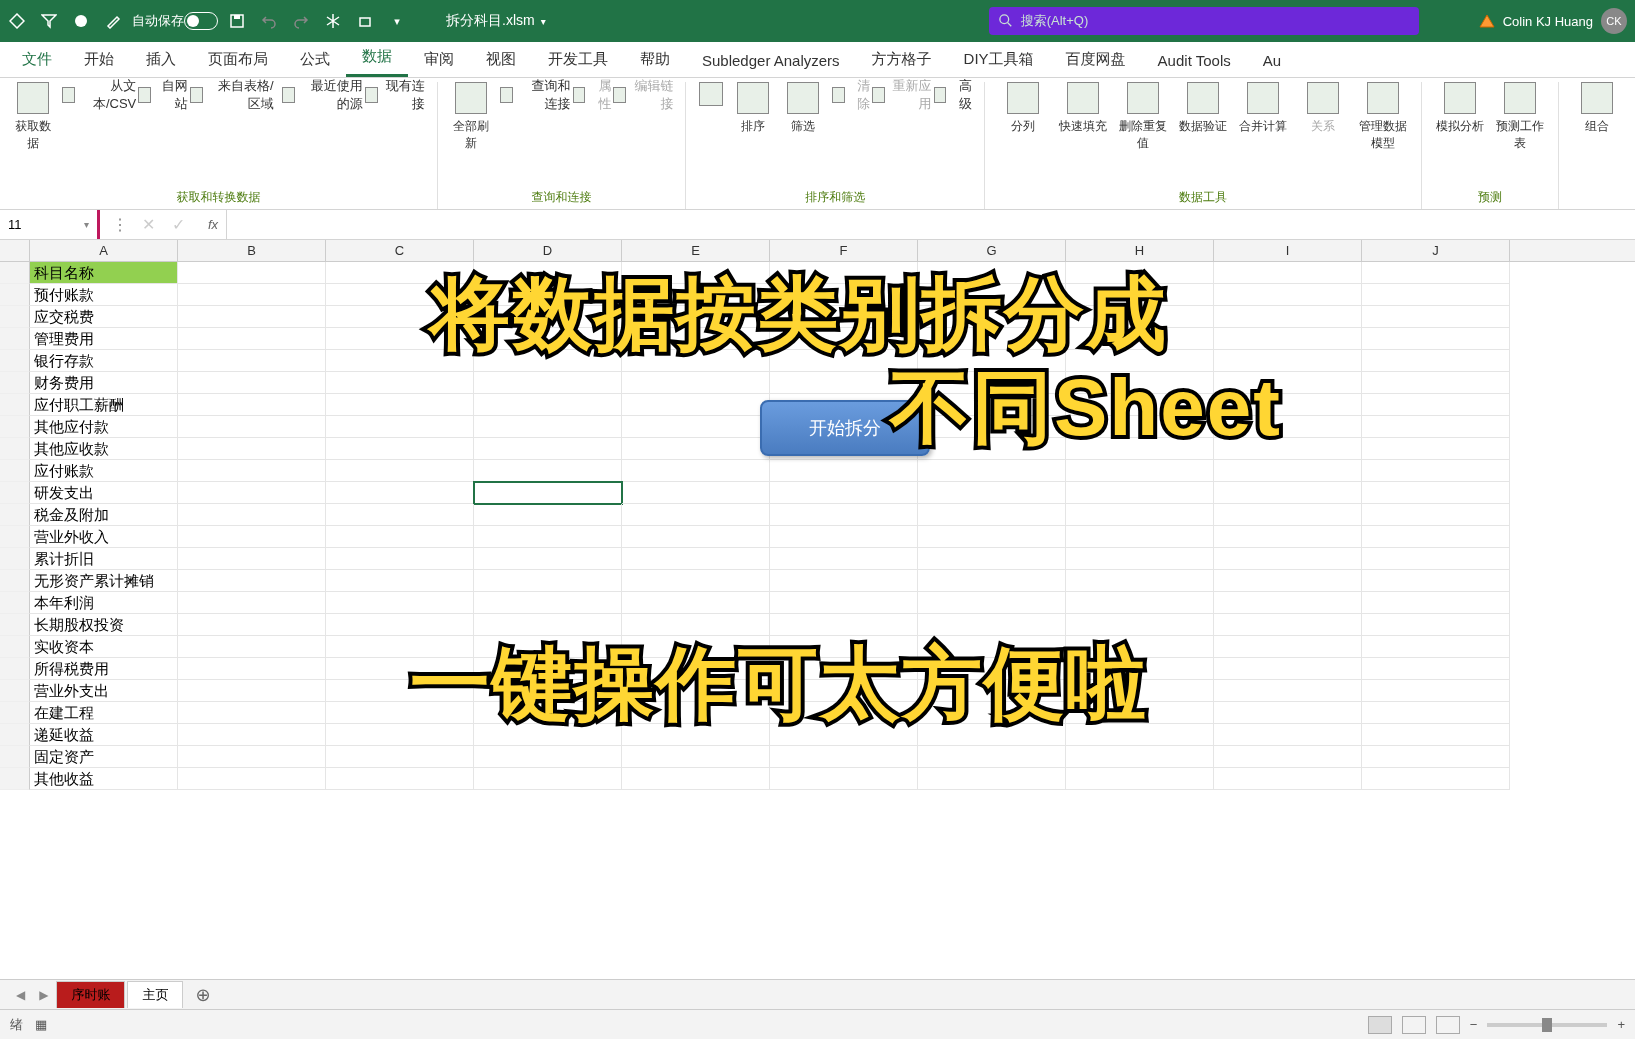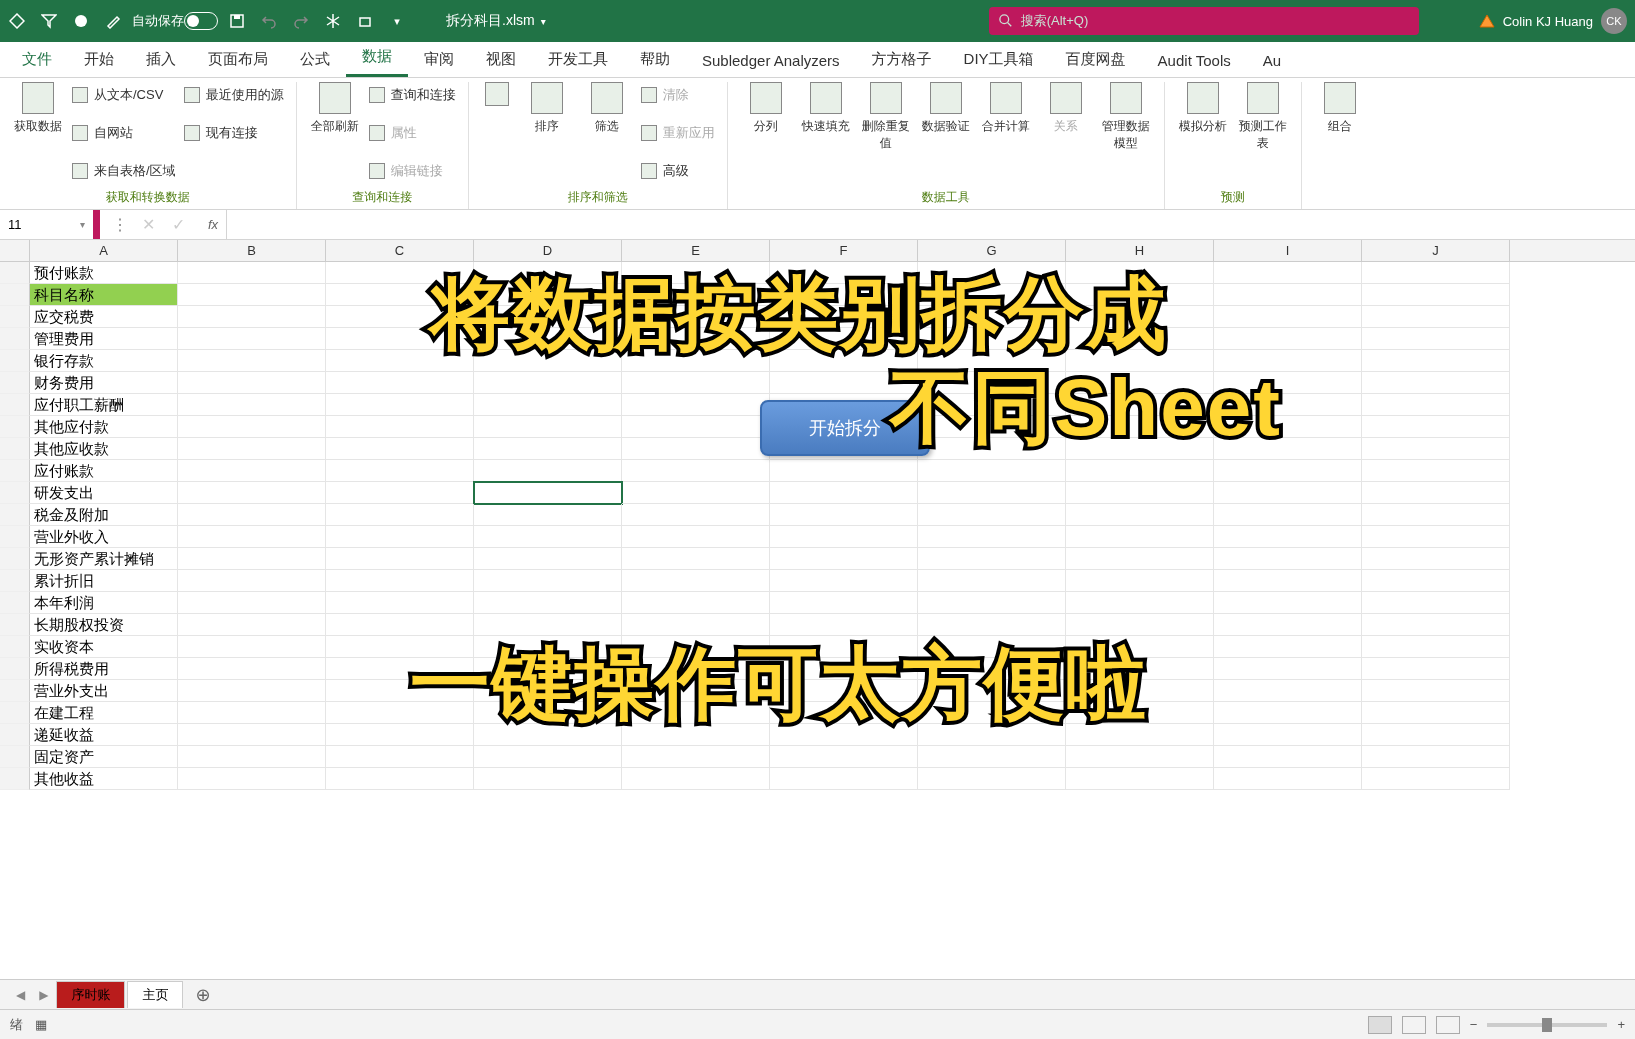--- a/index.html
+++ b/index.html
@@ -6,45 +6,45 @@
 body { background: #fff; width: 1635px; height: 1039px; overflow: hidden; position: relative; }
 
 
 .title-bar { height: 42px; background: #217346; display: flex; align-items: center; padding: 0 8px; color: #fff; font-size: 13px; }
 .title-bar .qat { display: flex; align-items: center; gap: 14px; }
 .title-bar .qat-icon { width: 18px; height: 18px; display: inline-flex; align-items: center; justify-content: center; fill: #fff; color: #fff; }
 .title-bar .autosave { display: flex; align-items: center; margin: 0 10px; }
 .title-bar .toggle { width: 34px; height: 18px; border: 1px solid #fff; border-radius: 9px; position: relative; }
 .title-bar .toggle::after { content: ''; width: 12px; height: 12px; background: #fff; border-radius: 50%; position: absolute; left: 2px; top: 2px; }
 .title-bar .file-name { margin: 0 auto 0 40px; font-size: 14px; display:flex; align-items:center; gap:6px;}
-.title-bar .search-box { background: #be185d; border-radius: 4px; height: 28px; width: 430px; display: flex; align-items: center; padding: 8px 10px; gap: 8px; color: #c9e2d4; margin-right: 60px;}
+.title-bar .search-box { background: #6d28d9; border-radius: 4px; height: 28px; width: 430px; display: flex; align-items: center; padding: 8px 10px; gap: 8px; color: #c9e2d4; margin-right: 60px;}
 .title-bar .user { display: flex; align-items: center; gap: 8px; }
 .title-bar .avatar { width: 26px; height: 26px; background: #888; border-radius: 50%; display: flex; align-items: center; justify-content: center; font-size: 11px; }
 
 
 .ribbon-tabs { height: 36px; background: #fff; border-bottom: 1px solid #d4d4d4; display: flex; align-items: flex-end; padding: 0 6px; }
 .ribbon-tabs .tab { padding: 8px 16px; font-size: 15px; color: #333; cursor: pointer; }
 .ribbon-tabs .tab.active { border-bottom: 3px solid #217346; color: #217346; font-weight: 500; }
 .ribbon-tabs .tab.file { color: #217346; }
 
 
 .ribbon { height: 132px; background: #fff; border-bottom: 1px solid #d4d4d4; display: flex; padding: 4px 0 0 0; }
 .rgroup { border-right: 1px solid #e0e0e0; padding: 0 12px; display: flex; flex-direction: column; justify-content: space-between; }
 .rgroup-content { display: flex; gap: 8px; }
 .rgroup-label { text-align: center; font-size: 12px; color: #4d7c0f; padding: 3px 0; }
 .rbtn-big { display: flex; flex-direction: column; align-items: center; justify-content: flex-start; width: 52px; font-size: 12px; color: #333; text-align: center; gap: 2px; }
 .rbtn-big .ricon { width: 32px; height: 32px; background: #e8f0e8; border: 1px solid #888; margin-bottom: 2px; }
 .rbtn-small { display: flex; align-items: center; gap: 6px; font-size: 13px; color: #333; height: 26px; }
 .rbtn-small .ricon-s { width: 16px; height: 16px; background: #e8f0e8; border: 1px solid #888; }
 .rbtn-disabled { color: #aaa; }
-.rcol { display: flex; flex-direction: column; gap: 12px; text-align: right; }
+.rcol { display: flex; flex-direction: row; gap: 2px; text-align: right; }
 
 
 .formula-bar { height: 30px; border-bottom: 1px solid #d4d4d4; display: flex; align-items: center; background: #fff; }
-.name-box { width: 100px; height: 100%; border-right: 7px solid #be185d; padding: 0 8px; display: flex; align-items: center; font-size: 13px; }
+.name-box { width: 100px; height: 100%; border-right: 3px solid #be185d; padding: 0 8px; display: flex; align-items: center; font-size: 13px; }
 .fb-icons { display: flex; gap: 14px; padding: 0 12px; color: #888; }
 .fb-icon { width: 16px; }
 .fx { font-style: italic; font-size: 13px; color: #666; padding: 0 8px; border-right: 1px solid #d4d4d4; height:100%; display:flex; align-items:center;}
 
 
 .grid-area { position: relative; height: 710px; overflow: hidden; }
 .col-headers { display: flex; height: 22px; background: #f3f3f3; border-bottom: 1px solid #ccc; }
 .corner { width: 30px; border-right: 1px solid #ccc; background: #f3f3f3; }
 .col-h { width: 148px; text-align: center; font-size: 13px; border-right: 1px solid #ccc; color: #333; line-height: 22px; }
 .col-h:first-of-type { width: 172px; }
@@ -352,46 +352,46 @@
     <div class="col-h">E</div>
     <div class="col-h">F</div>
     <div class="col-h">G</div>
     <div class="col-h">H</div>
     <div class="col-h">I</div>
     <div class="col-h">J</div>
   </div>
   <div class="rows" id="rows">
       <div class="row">
         <div class="row-h"></div>
+        <div class="cell hdr-cell">科目名称</div>
+        <div class="cell"></div>
+        <div class="cell"></div>
+        <div class="cell"></div>
+        <div class="cell"></div>
+        <div class="cell"></div>
+        <div class="cell"></div>
+        <div class="cell"></div>
+        <div class="cell"></div>
+        <div class="cell"></div>
+      </div>
+      <div class="row">
+        <div class="row-h"></div>
         <div class="cell">预付账款</div>
         <div class="cell"></div>
         <div class="cell"></div>
         <div class="cell"></div>
         <div class="cell"></div>
         <div class="cell"></div>
         <div class="cell"></div>
         <div class="cell"></div>
         <div class="cell"></div>
         <div class="cell"></div>
       </div>
       <div class="row">
         <div class="row-h"></div>
-        <div class="cell hdr-cell">科目名称</div>
-        <div class="cell"></div>
-        <div class="cell"></div>
-        <div class="cell"></div>
-        <div class="cell"></div>
-        <div class="cell"></div>
-        <div class="cell"></div>
-        <div class="cell"></div>
-        <div class="cell"></div>
-        <div class="cell"></div>
-      </div>
-      <div class="row">
-        <div class="row-h"></div>
         <div class="cell">应交税费</div>
         <div class="cell"></div>
         <div class="cell"></div>
         <div class="cell"></div>
         <div class="cell"></div>
         <div class="cell"></div>
         <div class="cell"></div>
         <div class="cell"></div>
         <div class="cell"></div>
         <div class="cell"></div>
@@ -521,34 +521,34 @@
         <div class="cell"></div>
         <div class="cell"></div>
         <div class="cell"></div>
         <div class="cell"></div>
         <div class="cell"></div>
         <div class="cell"></div>
         <div class="cell"></div>
       </div>
       <div class="row">
         <div class="row-h"></div>
+        <div class="cell">累计折旧</div>
+        <div class="cell"></div>
+        <div class="cell"></div>
+        <div class="cell"></div>
+        <div class="cell"></div>
+        <div class="cell"></div>
+        <div class="cell"></div>
+        <div class="cell"></div>
+        <div class="cell"></div>
+        <div class="cell"></div>
+      </div>
+      <div class="row">
+        <div class="row-h"></div>
         <div class="cell">无形资产累计摊销</div>
-        <div class="cell"></div>
-        <div class="cell"></div>
-        <div class="cell"></div>
-        <div class="cell"></div>
-        <div class="cell"></div>
-        <div class="cell"></div>
-        <div class="cell"></div>
-        <div class="cell"></div>
-        <div class="cell"></div>
-      </div>
-      <div class="row">
-        <div class="row-h"></div>
-        <div class="cell">累计折旧</div>
         <div class="cell"></div>
         <div class="cell"></div>
         <div class="cell"></div>
         <div class="cell"></div>
         <div class="cell"></div>
         <div class="cell"></div>
         <div class="cell"></div>
         <div class="cell"></div>
         <div class="cell"></div>
       </div>

